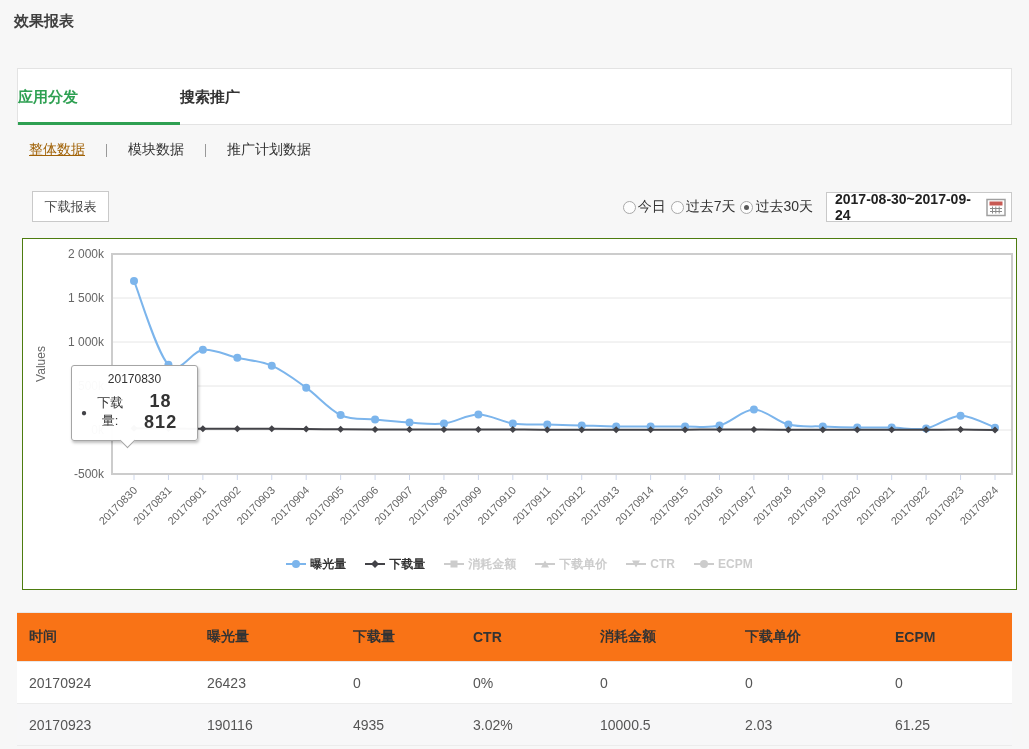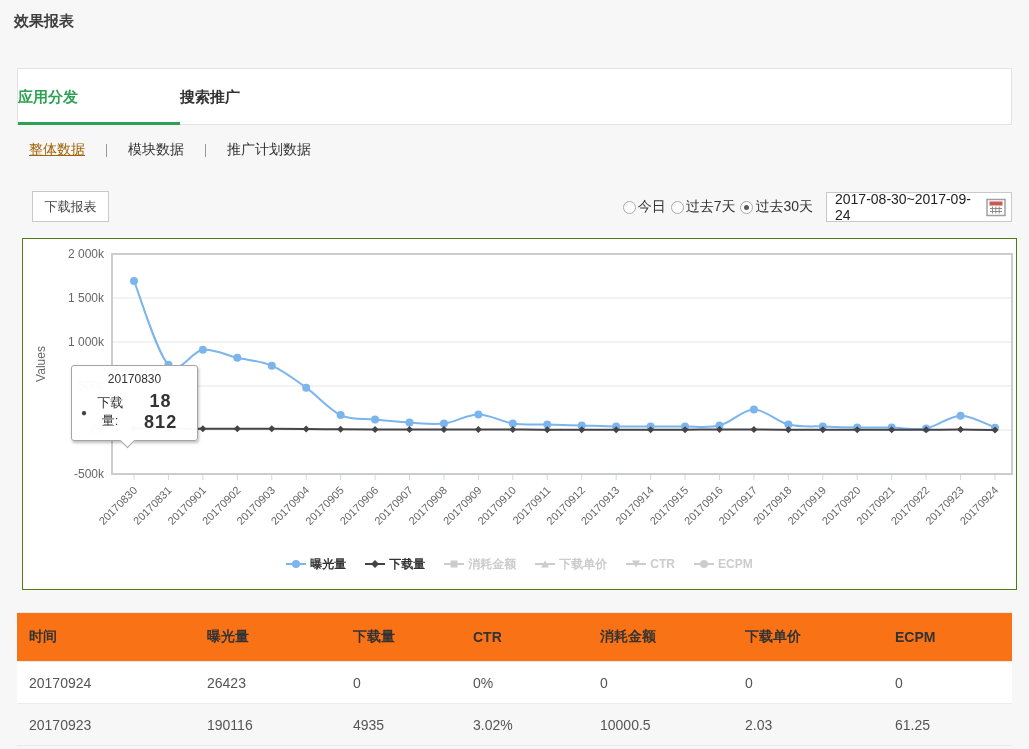--- a/index.html
+++ b/index.html
@@ -52,21 +52,21 @@
     background:#fdfdfd; margin-right:2px; position:relative; flex:0 0 auto;
   }
   .radio.checked .dot::after {
     content:""; position:absolute; top:3px; left:3px; right:3px; bottom:3px;
     border-radius:50%; background:#5a5a5a;
   }
   .date-input {
     width:186px; height:30px; margin-left:8px; background:#fff;
     border:1px solid #c9c9c9; display:flex; align-items:center; cursor:pointer;
   }
-  .date-input .date-text { font-size:14px; color:#222; padding-left:8px; }
+  .date-input .date-text { font-size:14px; color:#222; padding-left:8px;font-weight:bold; }
   .date-input .cal { margin-left:auto; margin-right:5px; display:flex; }
   
   .chart-panel {
     position:absolute; top:238px; left:22px; width:995px; height:352px;
     background:#fff; border:1px solid #4d7c0f;text-align:center;
   }
   .chart-panel svg { display:block; }
   .legend {
     position:absolute; left:0; right:0; top:314px; height:22px;
     display:flex; align-items:center; justify-content:center; gap:19px;

